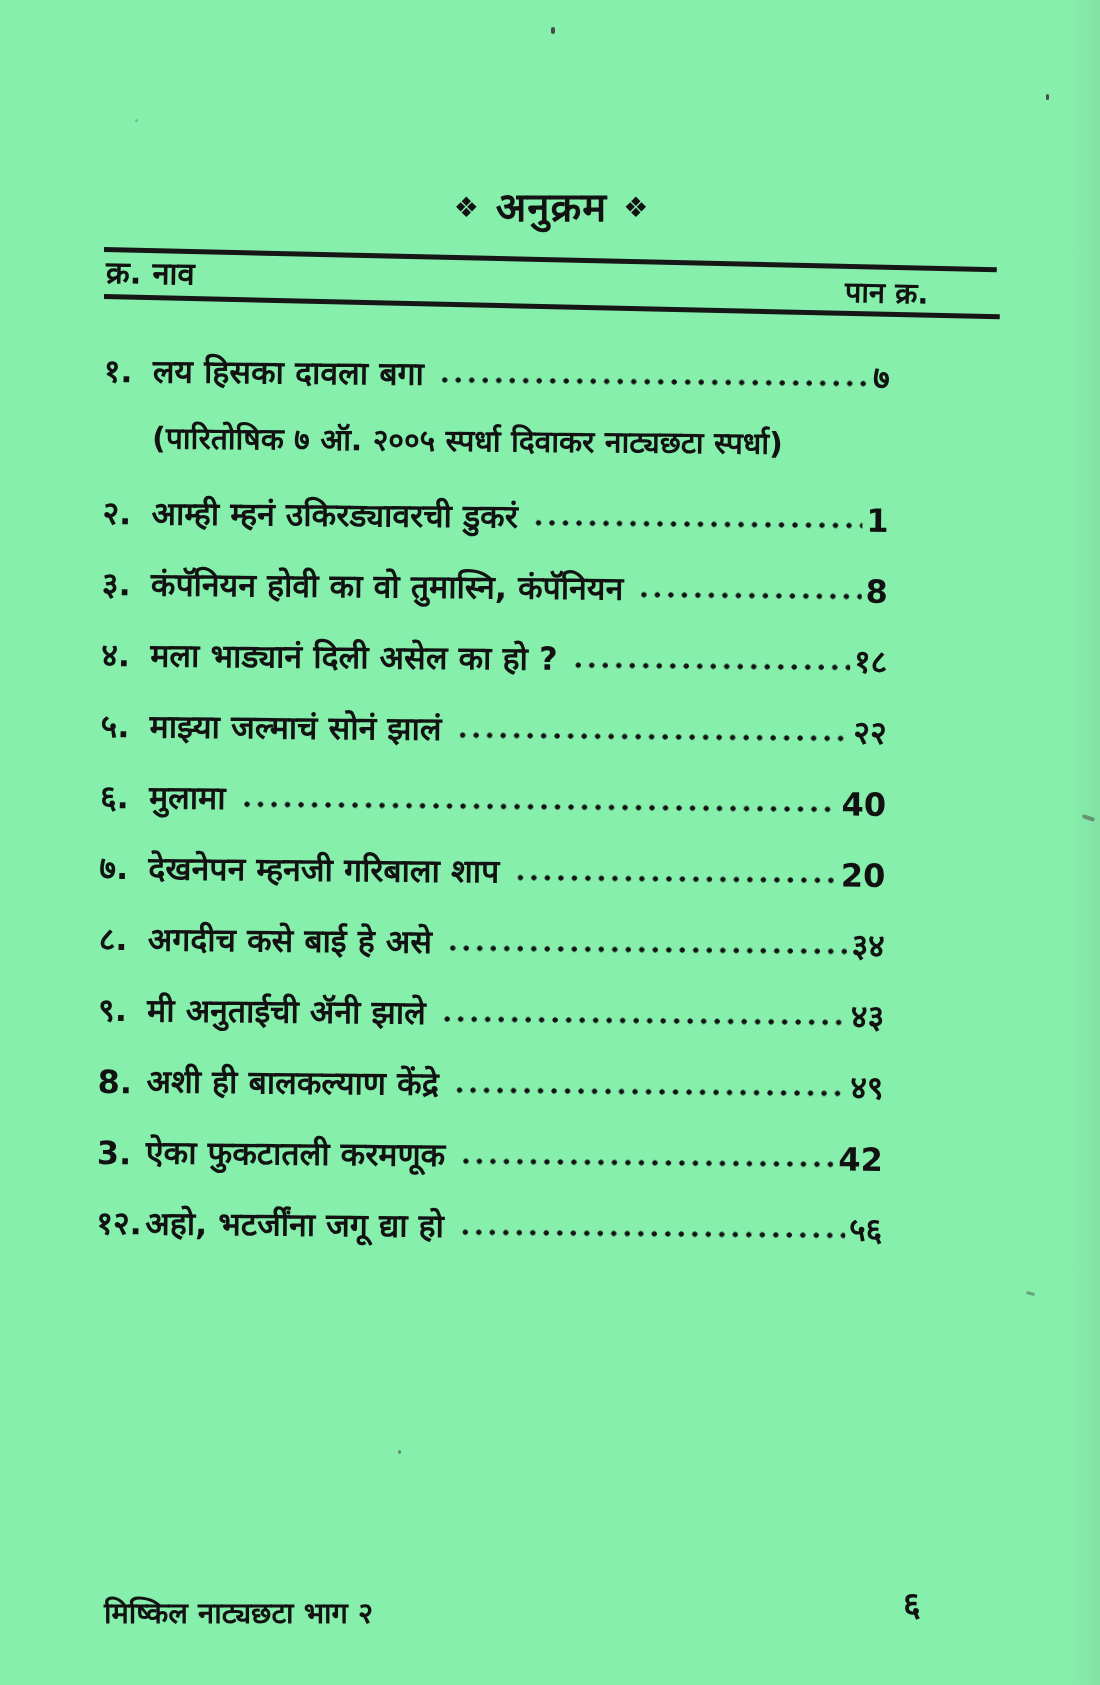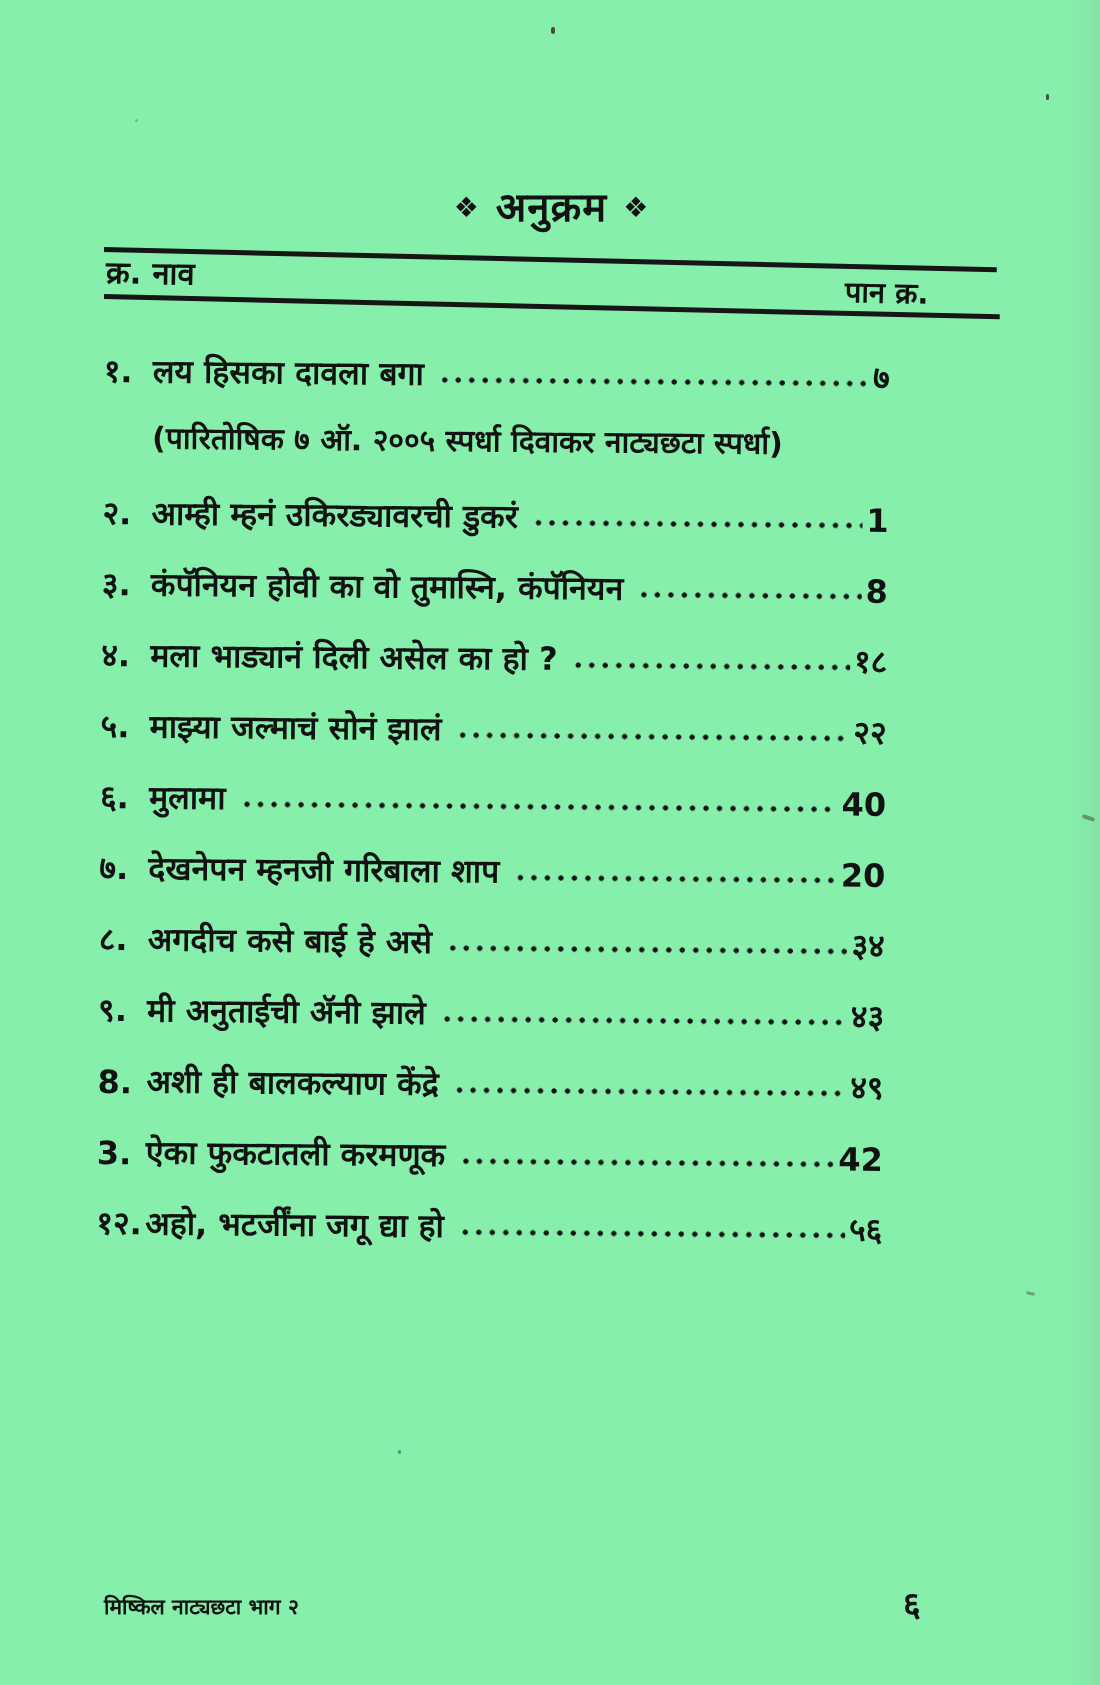--- a/index.html
+++ b/index.html
@@ -53,21 +53,21 @@
     background-image:radial-gradient(circle at 3px 5px, #141414 2.3px, rgba(0,0,0,0) 3px);
     background-size:13.5px 10px;background-repeat:repeat-x;
   }
   .pg{flex-shrink:0;}
   .row-note{
     height:46px;margin-bottom:25px;padding-left:49px;
     font-size:30px;font-weight:600;white-space:nowrap;
   }
   .footer-left{
     position:absolute;top:1592px;left:104px;
-    font-size:21px;font-weight:700;white-space:nowrap;
+    font-size:29px;font-weight:700;white-space:nowrap;
   }
   .footer-right{
     position:absolute;top:1580px;left:903px;
     font-size:34px;font-weight:600;
   }
   .speck{position:absolute;background:#4a4a46;border-radius:2px;pointer-events:none;}
 </style>
 </head>
 <body>
 

